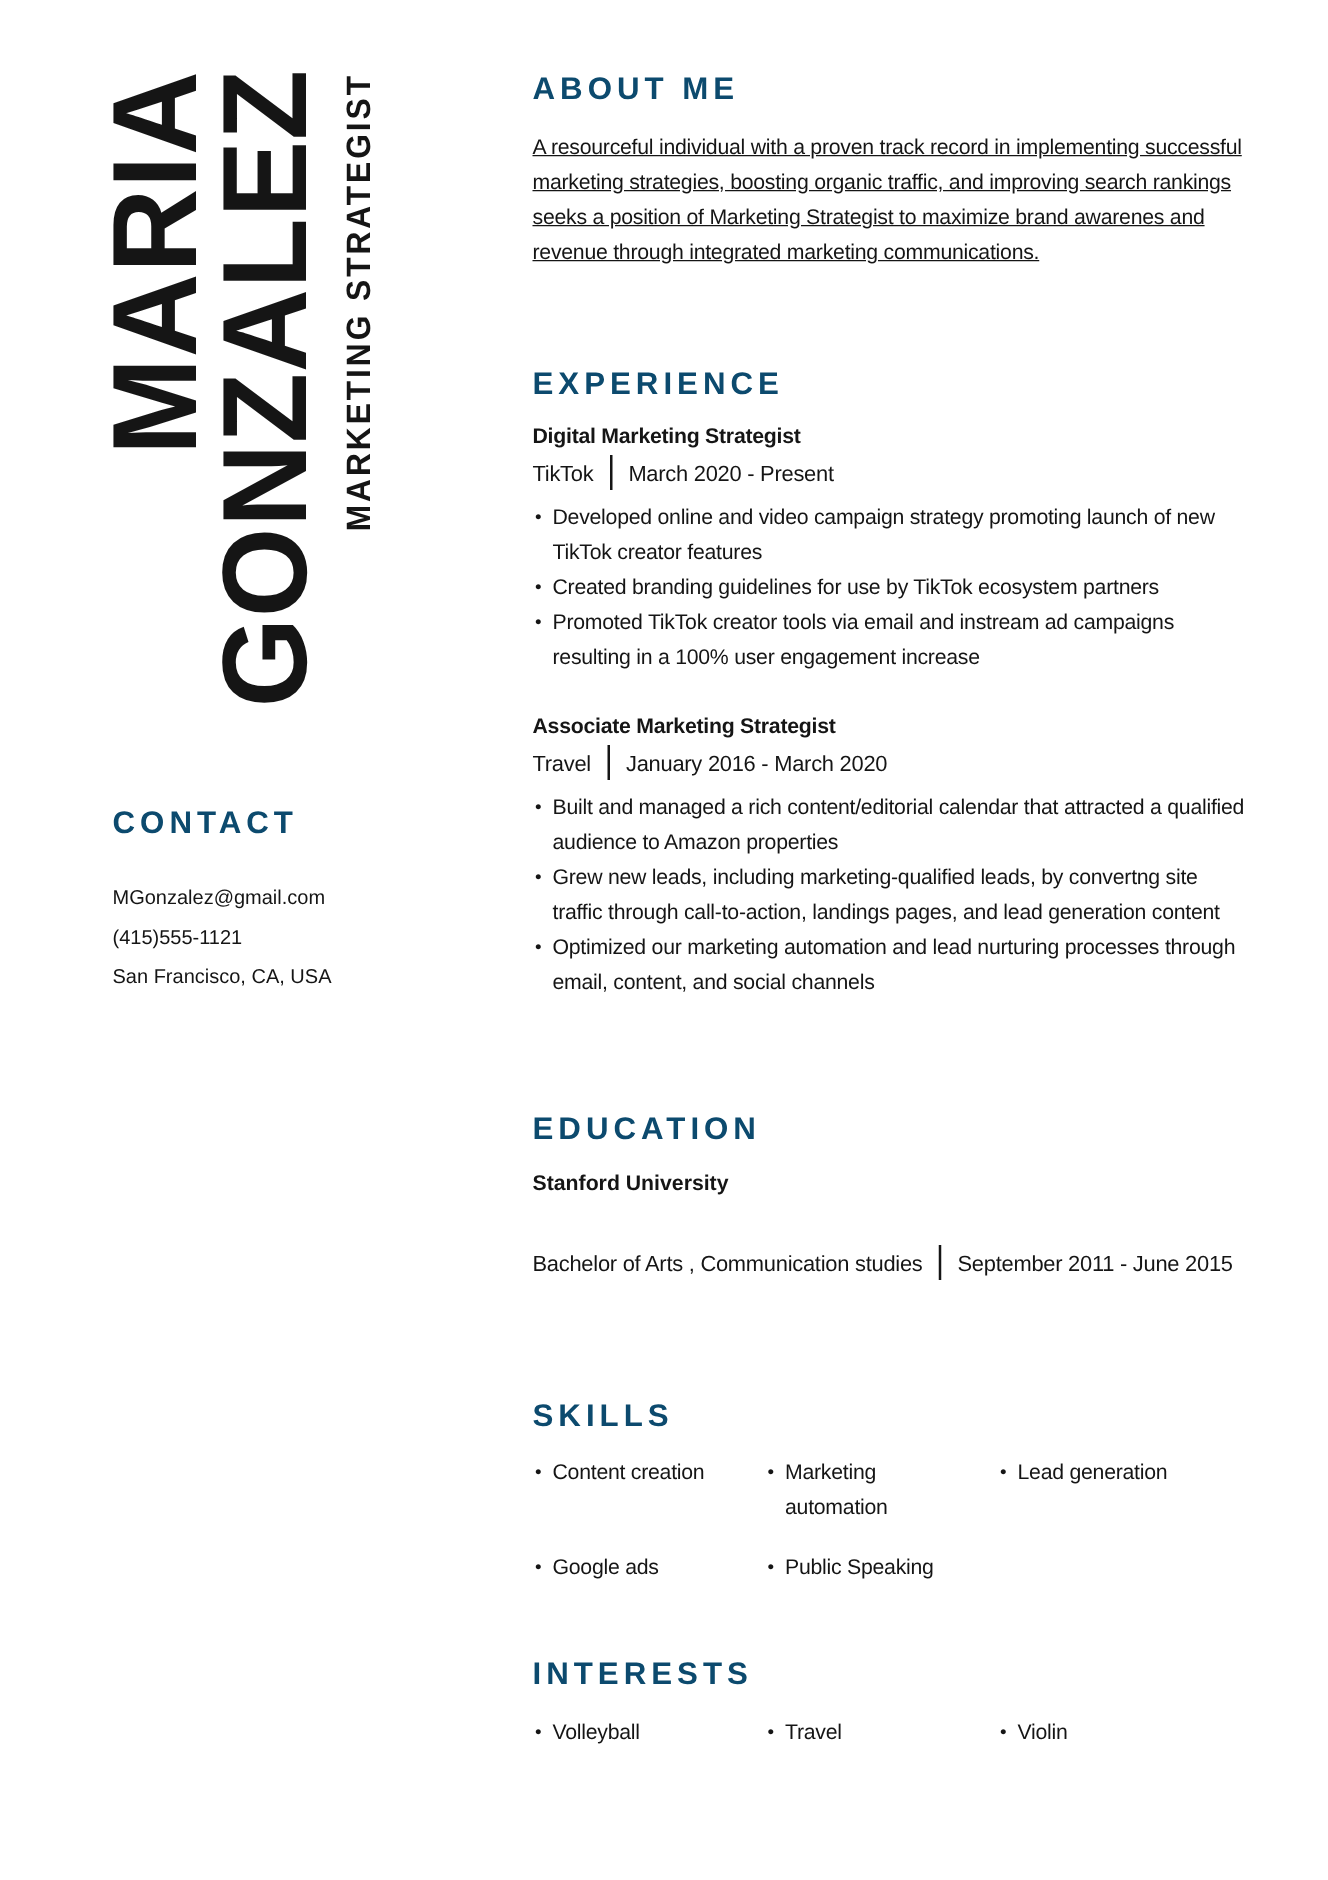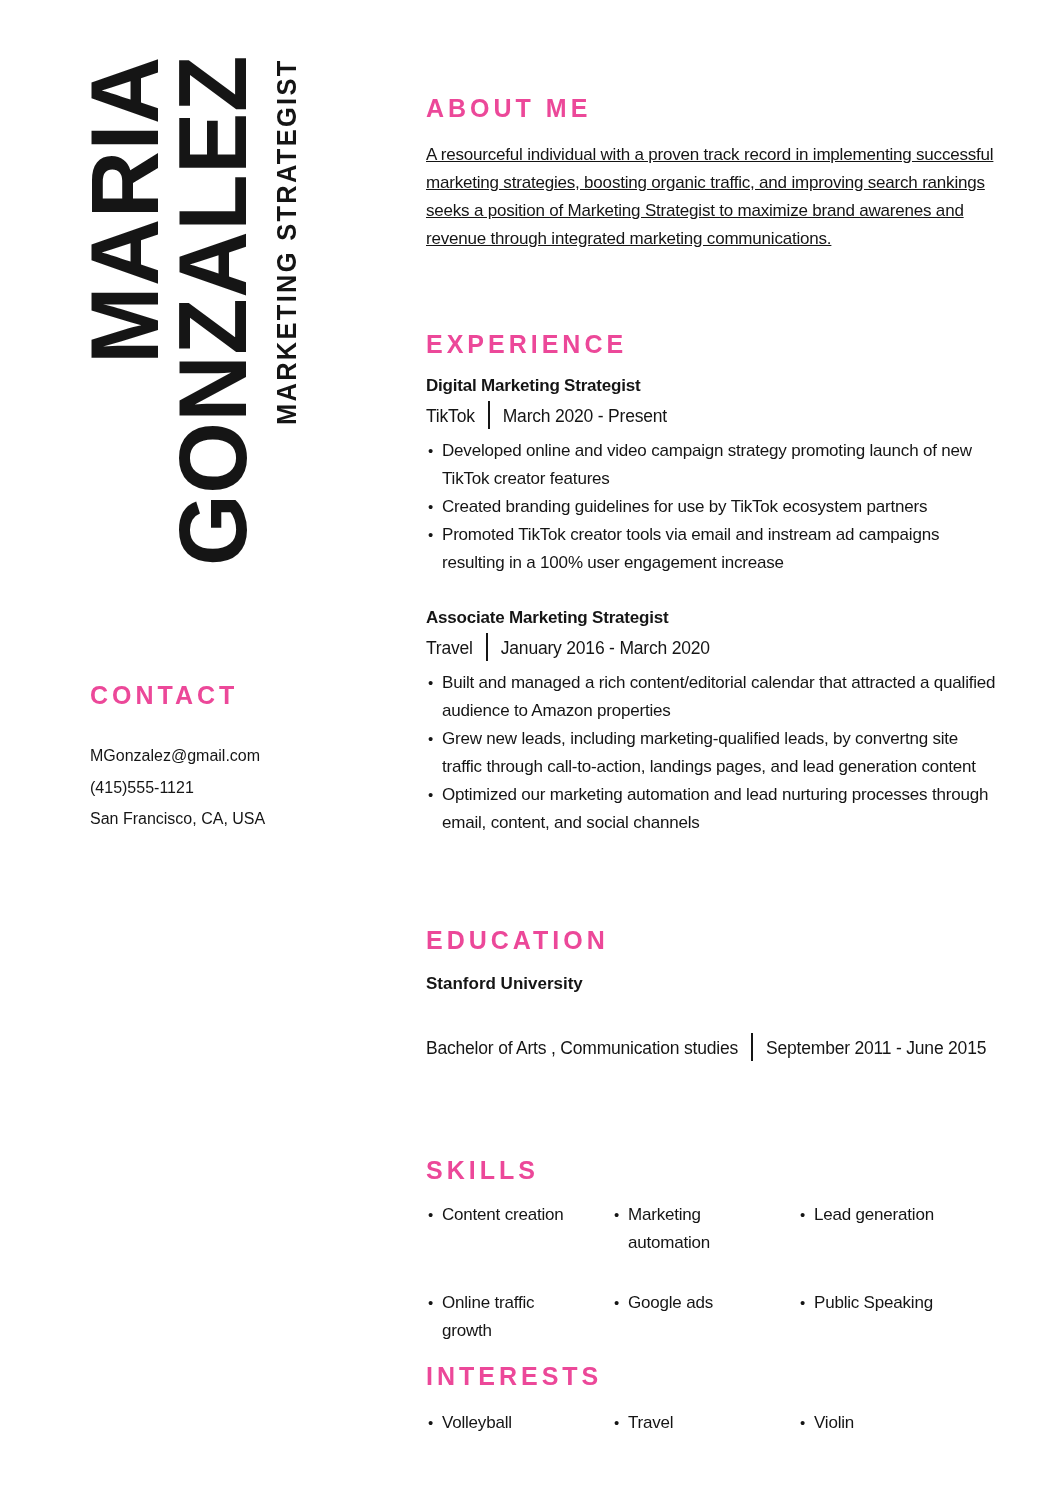--- a/index.html
+++ b/index.html
@@ -45,22 +45,21 @@
     transform: rotate(-90deg) scaleX(0.94);
   }
 
   
   .contact { position: absolute; left: 90px; top: 643px; width: 300px; }
   h2.section-heading {
     font-size: 25px;
     font-weight: 700;
     letter-spacing: 4px;
     line-height: 30px;
-    color: #ec4899;
-    margin-top: 37px;
+    color: #0c4a6e;
   }
   .contact-lines { margin-top: 30px; font-size: 16px; line-height: 31.5px; }
 
   
   .main { position: absolute; left: 426px; top: 0; width: 570px; }
   .section { position: absolute; left: 0; width: 570px; }
   .section.about      { top: 56px; }
   .section.experience { top: 292px; }
   .section.education  { top: 888px; }
   .section.skills     { top: 1118px; }
@@ -102,21 +101,21 @@
   }
 
   .edu-block { margin-top: 16px; }
   .edu-school { font-size: 17px; font-weight: 700; line-height: 26px; }
   .edu-meta { font-size: 17.5px; line-height: 31px; letter-spacing: -0.2px; margin-top: 36px; }
 
   ul.grid-list {
     list-style: none;
     display: grid;
     grid-template-columns: 186px 186px 198px;
-    row-gap: 32px;
+    row-gap: 20px;
     margin-top: 16px;
   }
   .interests ul.grid-list { margin-top: 18px; }
   ul.grid-list > li {
     position: relative;
     padding-left: 16px;
     padding-right: 24px;
     font-size: 17px;
     line-height: 28px;
     letter-spacing: -0.2px;
@@ -190,21 +189,20 @@
         </div>
       </div>
     </div>
 
     <div class="section skills">
       <h2 class="section-heading">SKILLS</h2>
       <ul class="grid-list">
         <li>Content creation</li>
         <li>Marketing automation</li>
         <li>Lead generation</li>
-        <li>Online traffic growth</li>
         <li>Google ads</li>
         <li>Public Speaking</li>
       </ul>
     </div>
 
     <div class="section interests">
       <h2 class="section-heading">INTERESTS</h2>
       <ul class="grid-list">
         <li>Volleyball</li>
         <li>Travel</li>

